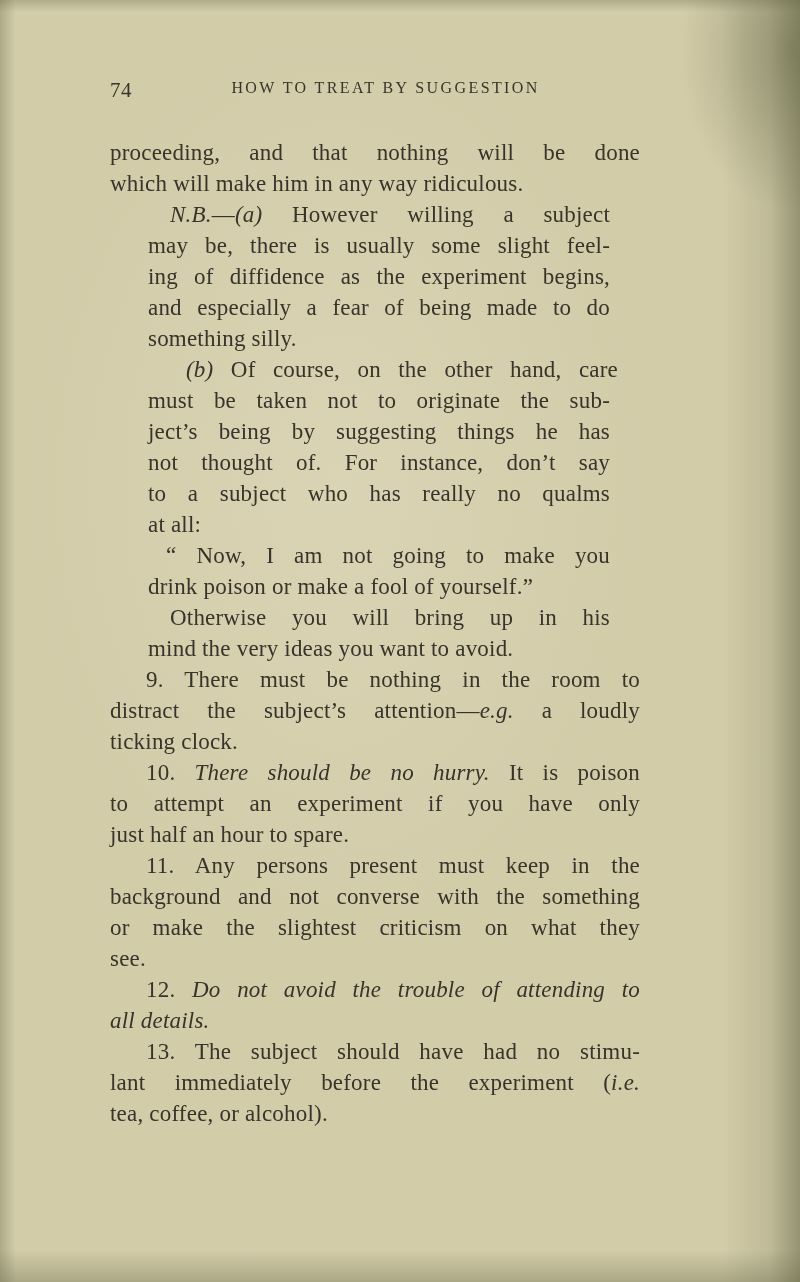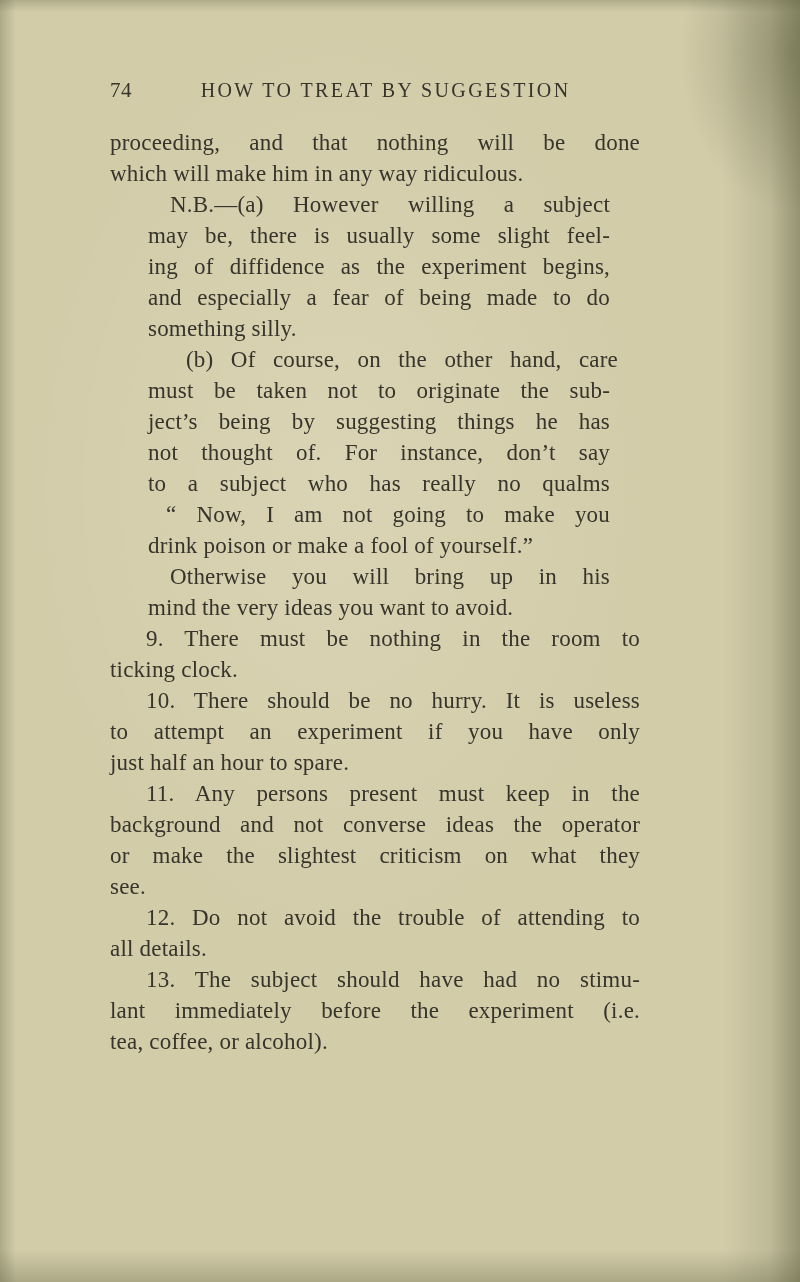--- a/index.html
+++ b/index.html
@@ -29,45 +29,45 @@
     width: 530px; height: 31px; text-align: right;
   }
   .page-number {
     position: absolute; left: 0; top: 2px;
     font-size: 21px;
     letter-spacing: 0.5px;
   }
   .running-title {
     position: absolute; left: 52%; top: 3px;
     transform: translateX(-50%);
-    font-size: 20px;
+    font-size: 16px;
     letter-spacing: 2.4px;
     white-space: nowrap;
   }
   .page-body {
     position: absolute;
-    top: 127px; left: 110px;
+    top: 137px; left: 110px;
     width: 530px;
   }
   .line {
     font-size: 23px;
     line-height: 31px;
     height: 31px;
     letter-spacing: 0.2px;
     text-align: justify;
     text-align-last: justify;
   }
   .line.end { text-align-last: left; }
   .l-main        { margin-left: 0; }
   .l-item-first  { margin-left: 36px; }
   .l-nb          { margin-left: 38px; margin-right: 30px; }
   .l-nb-first    { margin-left: 60px; margin-right: 30px; }
   .l-b-first     { margin-left: 76px; margin-right: 22px; }
   .l-quote-first { margin-left: 56px; margin-right: 30px; }
-  .italic { }
+  .italic { font-style: italic; }
 </style>
 </head>
 <body>
 
 <div class="page">
   <div class="header">
     <span class="page-number">74</span>
     <span class="running-title">HOW TO TREAT BY SUGGESTION</span>
   </div>
   <div class="page-body">
@@ -76,31 +76,33 @@
       <div class="line l-nb-first"><span class="italic">N.B.</span><span>—</span><span class="italic">(a)</span><span> However willing a subject</span></div>
       <div class="line l-nb"><span>may be, there is usually some slight feel-</span></div>
       <div class="line l-nb"><span>ing of diffidence as the experiment begins,</span></div>
       <div class="line l-nb"><span>and especially a fear of being made to do</span></div>
       <div class="line l-nb end"><span>something silly.</span></div>
       <div class="line l-b-first"><span class="italic">(b)</span><span> Of course, on the other hand, care</span></div>
       <div class="line l-nb"><span>must be taken not to originate the sub-</span></div>
       <div class="line l-nb"><span>ject’s being by suggesting things he has</span></div>
       <div class="line l-nb"><span>not thought of. For instance, don’t say</span></div>
       <div class="line l-nb"><span>to a subject who has really no qualms</span></div>
+      <div class="line l-nb end"><span>at all:</span></div>
       <div class="line l-quote-first"><span>“ Now, I am not going to make you</span></div>
       <div class="line l-nb end"><span>drink poison or make a fool of yourself.”</span></div>
       <div class="line l-nb-first"><span>Otherwise you will bring up in his</span></div>
       <div class="line l-nb end"><span>mind the very ideas you want to avoid.</span></div>
       <div class="line l-item-first"><span>9. There must be nothing in the room to</span></div>
+      <div class="line l-main"><span>distract the subject’s attention—</span><span class="italic">e.g.</span><span> a loudly</span></div>
       <div class="line l-main end"><span>ticking clock.</span></div>
-      <div class="line l-item-first"><span>10. </span><span class="italic">There should be no hurry.</span><span> It is useless</span></div>
+      <div class="line l-item-first"><span>10. </span><span class="italic">There should be no hurry.</span><span> It is poison</span></div>
       <div class="line l-main"><span>to attempt an experiment if you have only</span></div>
       <div class="line l-main end"><span>just half an hour to spare.</span></div>
       <div class="line l-item-first"><span>11. Any persons present must keep in the</span></div>
-      <div class="line l-main"><span>background and not converse ideas the operator</span></div>
+      <div class="line l-main"><span>background and not converse with the something</span></div>
       <div class="line l-main"><span>or make the slightest criticism on what they</span></div>
       <div class="line l-main end"><span>see.</span></div>
       <div class="line l-item-first"><span>12. </span><span class="italic">Do not avoid the trouble of attending to</span></div>
       <div class="line l-main end"><span class="italic">all details.</span></div>
       <div class="line l-item-first"><span>13. The subject should have had no stimu-</span></div>
       <div class="line l-main"><span>lant immediately before the experiment (</span><span class="italic">i.e.</span></div>
       <div class="line l-main end"><span>tea, coffee, or alcohol).</span></div>
     </div>
 </div>
 

